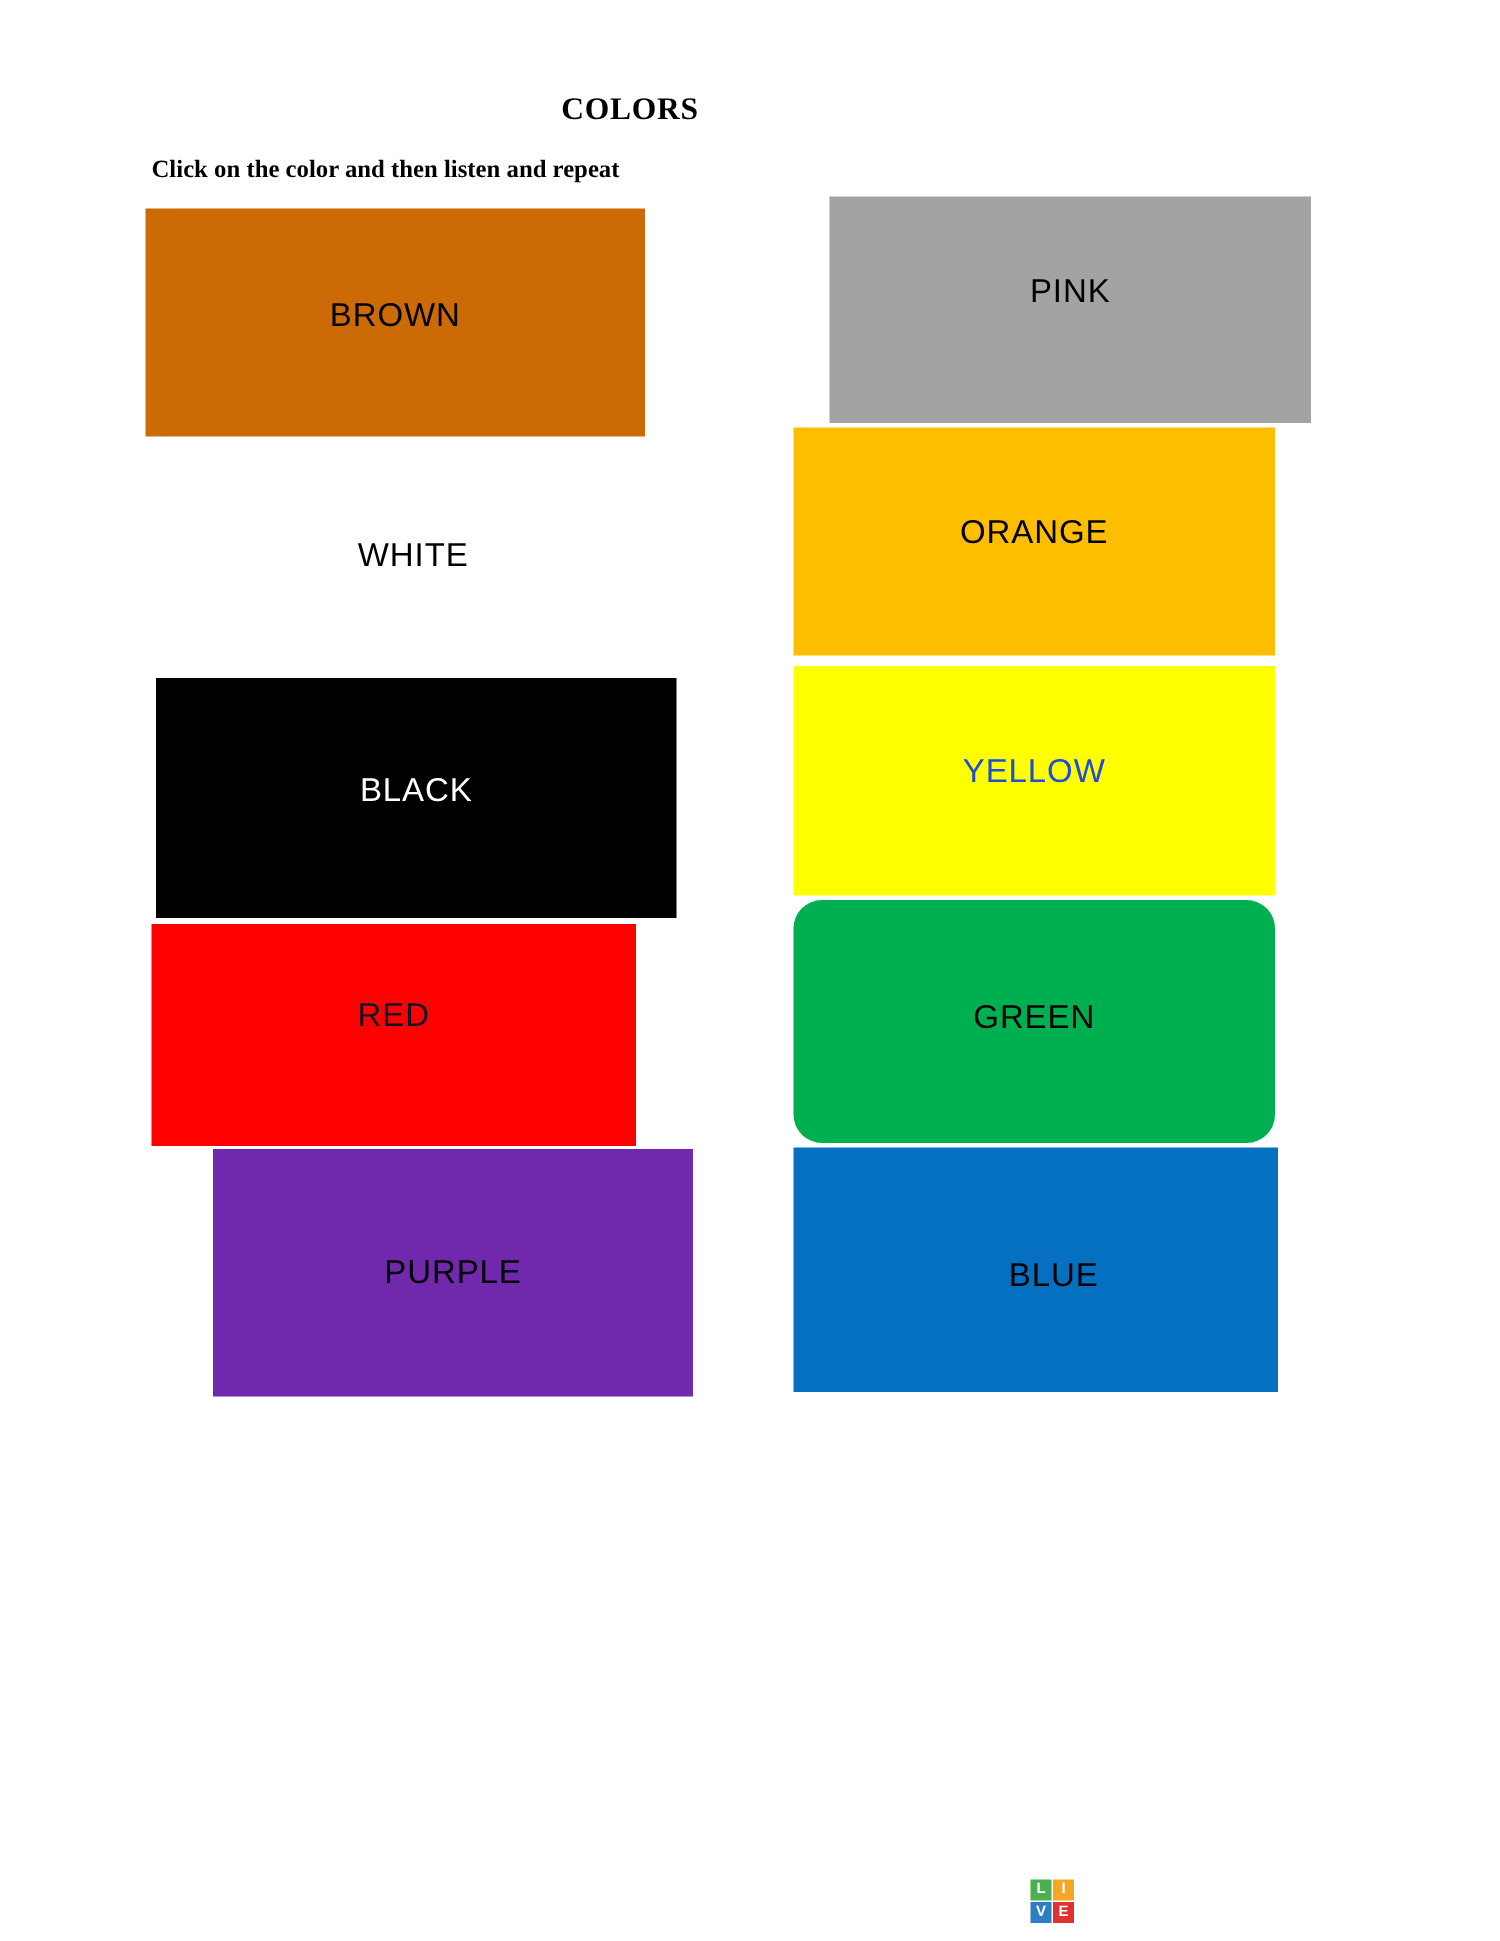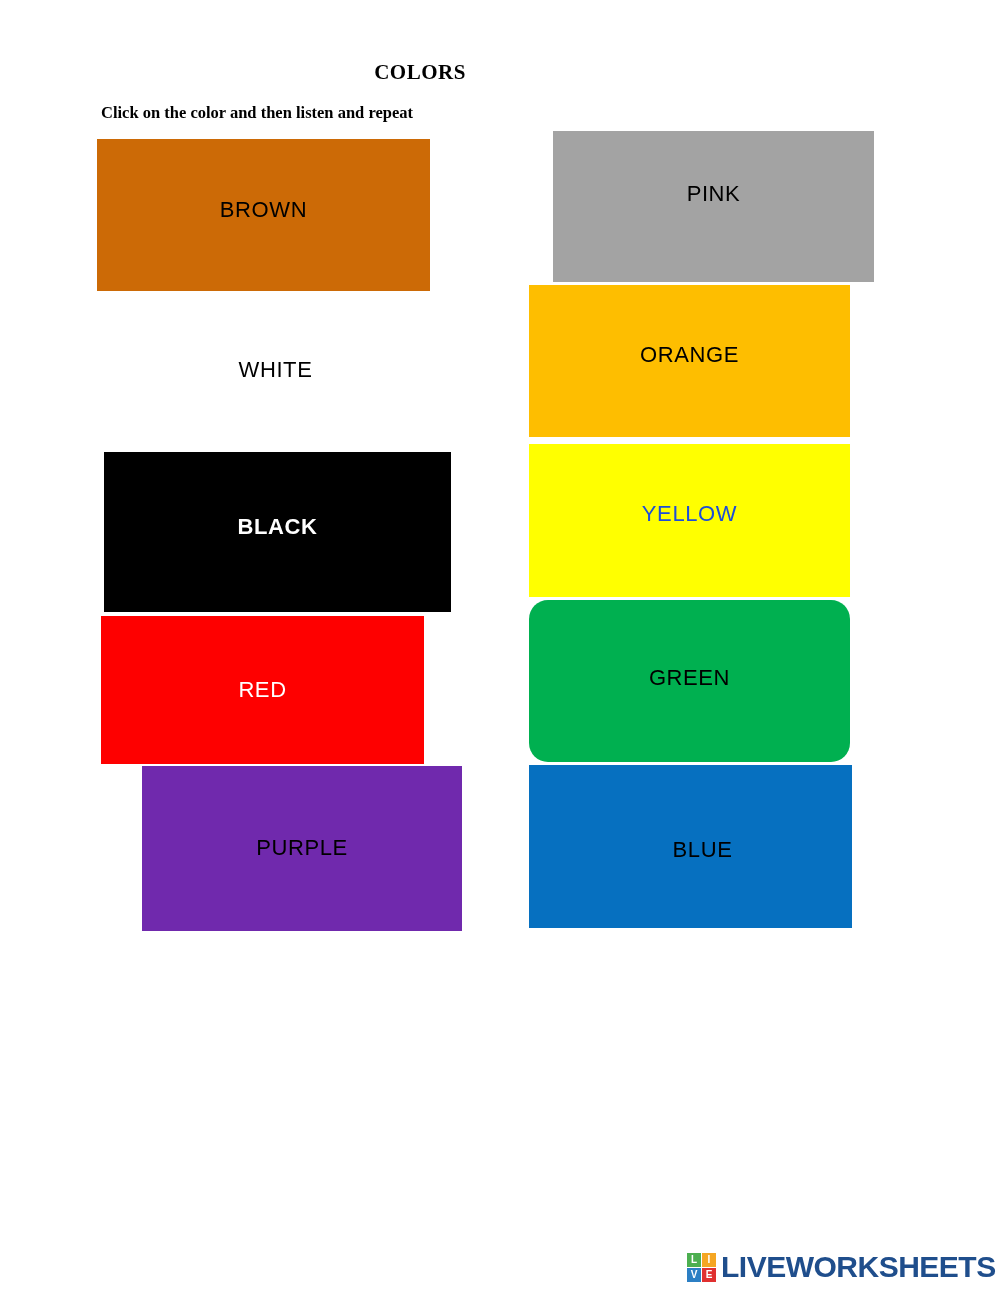--- a/index.html
+++ b/index.html
@@ -101,25 +101,25 @@
 
   <div id="worksheet-instruction">Click on the color and then listen and repeat</div>
 
   <div id="color-blocks-container">
       <div class="color-block" style="left: 97px; top: 139px; width: 333px; height: 152px; background: rgb(204, 106, 6);">
         <div class="block-label" style="top: 58px; color: rgb(0, 0, 0);">BROWN</div>
       </div>
       <div class="color-block" style="left: 109px; top: 320px; width: 333px; height: 125px; background: rgb(255, 255, 255);">
         <div class="block-label" style="top: 37px; color: rgb(0, 0, 0);">WHITE</div>
       </div>
-      <div class="color-block" style="left: 104px; top: 452px; width: 347px; height: 160px; background: rgb(0, 0, 0); font-weight: bold;">
+      <div class="color-block" style="left: 104px; top: 452px; width: 347px; height: 160px; background: rgb(0, 0, 0);">
         <div class="block-label" style="top: 62px; color: rgb(255, 255, 255);">BLACK</div>
       </div>
       <div class="color-block" style="left: 101px; top: 616px; width: 323px; height: 148px; background: rgb(254, 0, 0);">
-        <div class="block-label" style="top: 61px; color: #ffffff;">RED</div>
+        <div class="block-label" style="top: 48px; color: #0f172a;">RED</div>
       </div>
       <div class="color-block" style="left: 104px; top: 766px; width: 320px; height: 165px; background: rgb(112, 41, 173); margin-left: 38px;">
         <div class="block-label" style="top: 69px; color: rgb(0, 0, 0);">PURPLE</div>
       </div>
       <div class="color-block" style="left: 529px; top: 131px; width: 321px; height: 151px; background: #a3a3a3; margin-left: 24px;">
         <div class="block-label" style="top: 50px; color: rgb(0, 0, 0);">PINK</div>
       </div>
       <div class="color-block" style="left: 529px; top: 285px; width: 321px; height: 152px; background: rgb(254, 190, 0); padding-left: 24px;">
         <div class="block-label" style="top: 57px; color: rgb(0, 0, 0);">ORANGE</div>
       </div>
@@ -134,16 +134,15 @@
       </div>
     </div>
 
   <div id="lw-logo">
     <div id="lw-logo-icon">
         <div class="lw-cell" style="background: rgb(76, 175, 80);">L</div>
         <div class="lw-cell" style="background: rgb(245, 166, 35);">I</div>
         <div class="lw-cell" style="background: rgb(44, 127, 196);">V</div>
         <div class="lw-cell" style="background: rgb(224, 48, 48);">E</div>
       </div>
-    <div id="lw-logo-text" style="color: rgb(31, 78, 140);">LIVEWORKSHEETS</div>
   </div>
 
 </div>
 
 </body></html>

